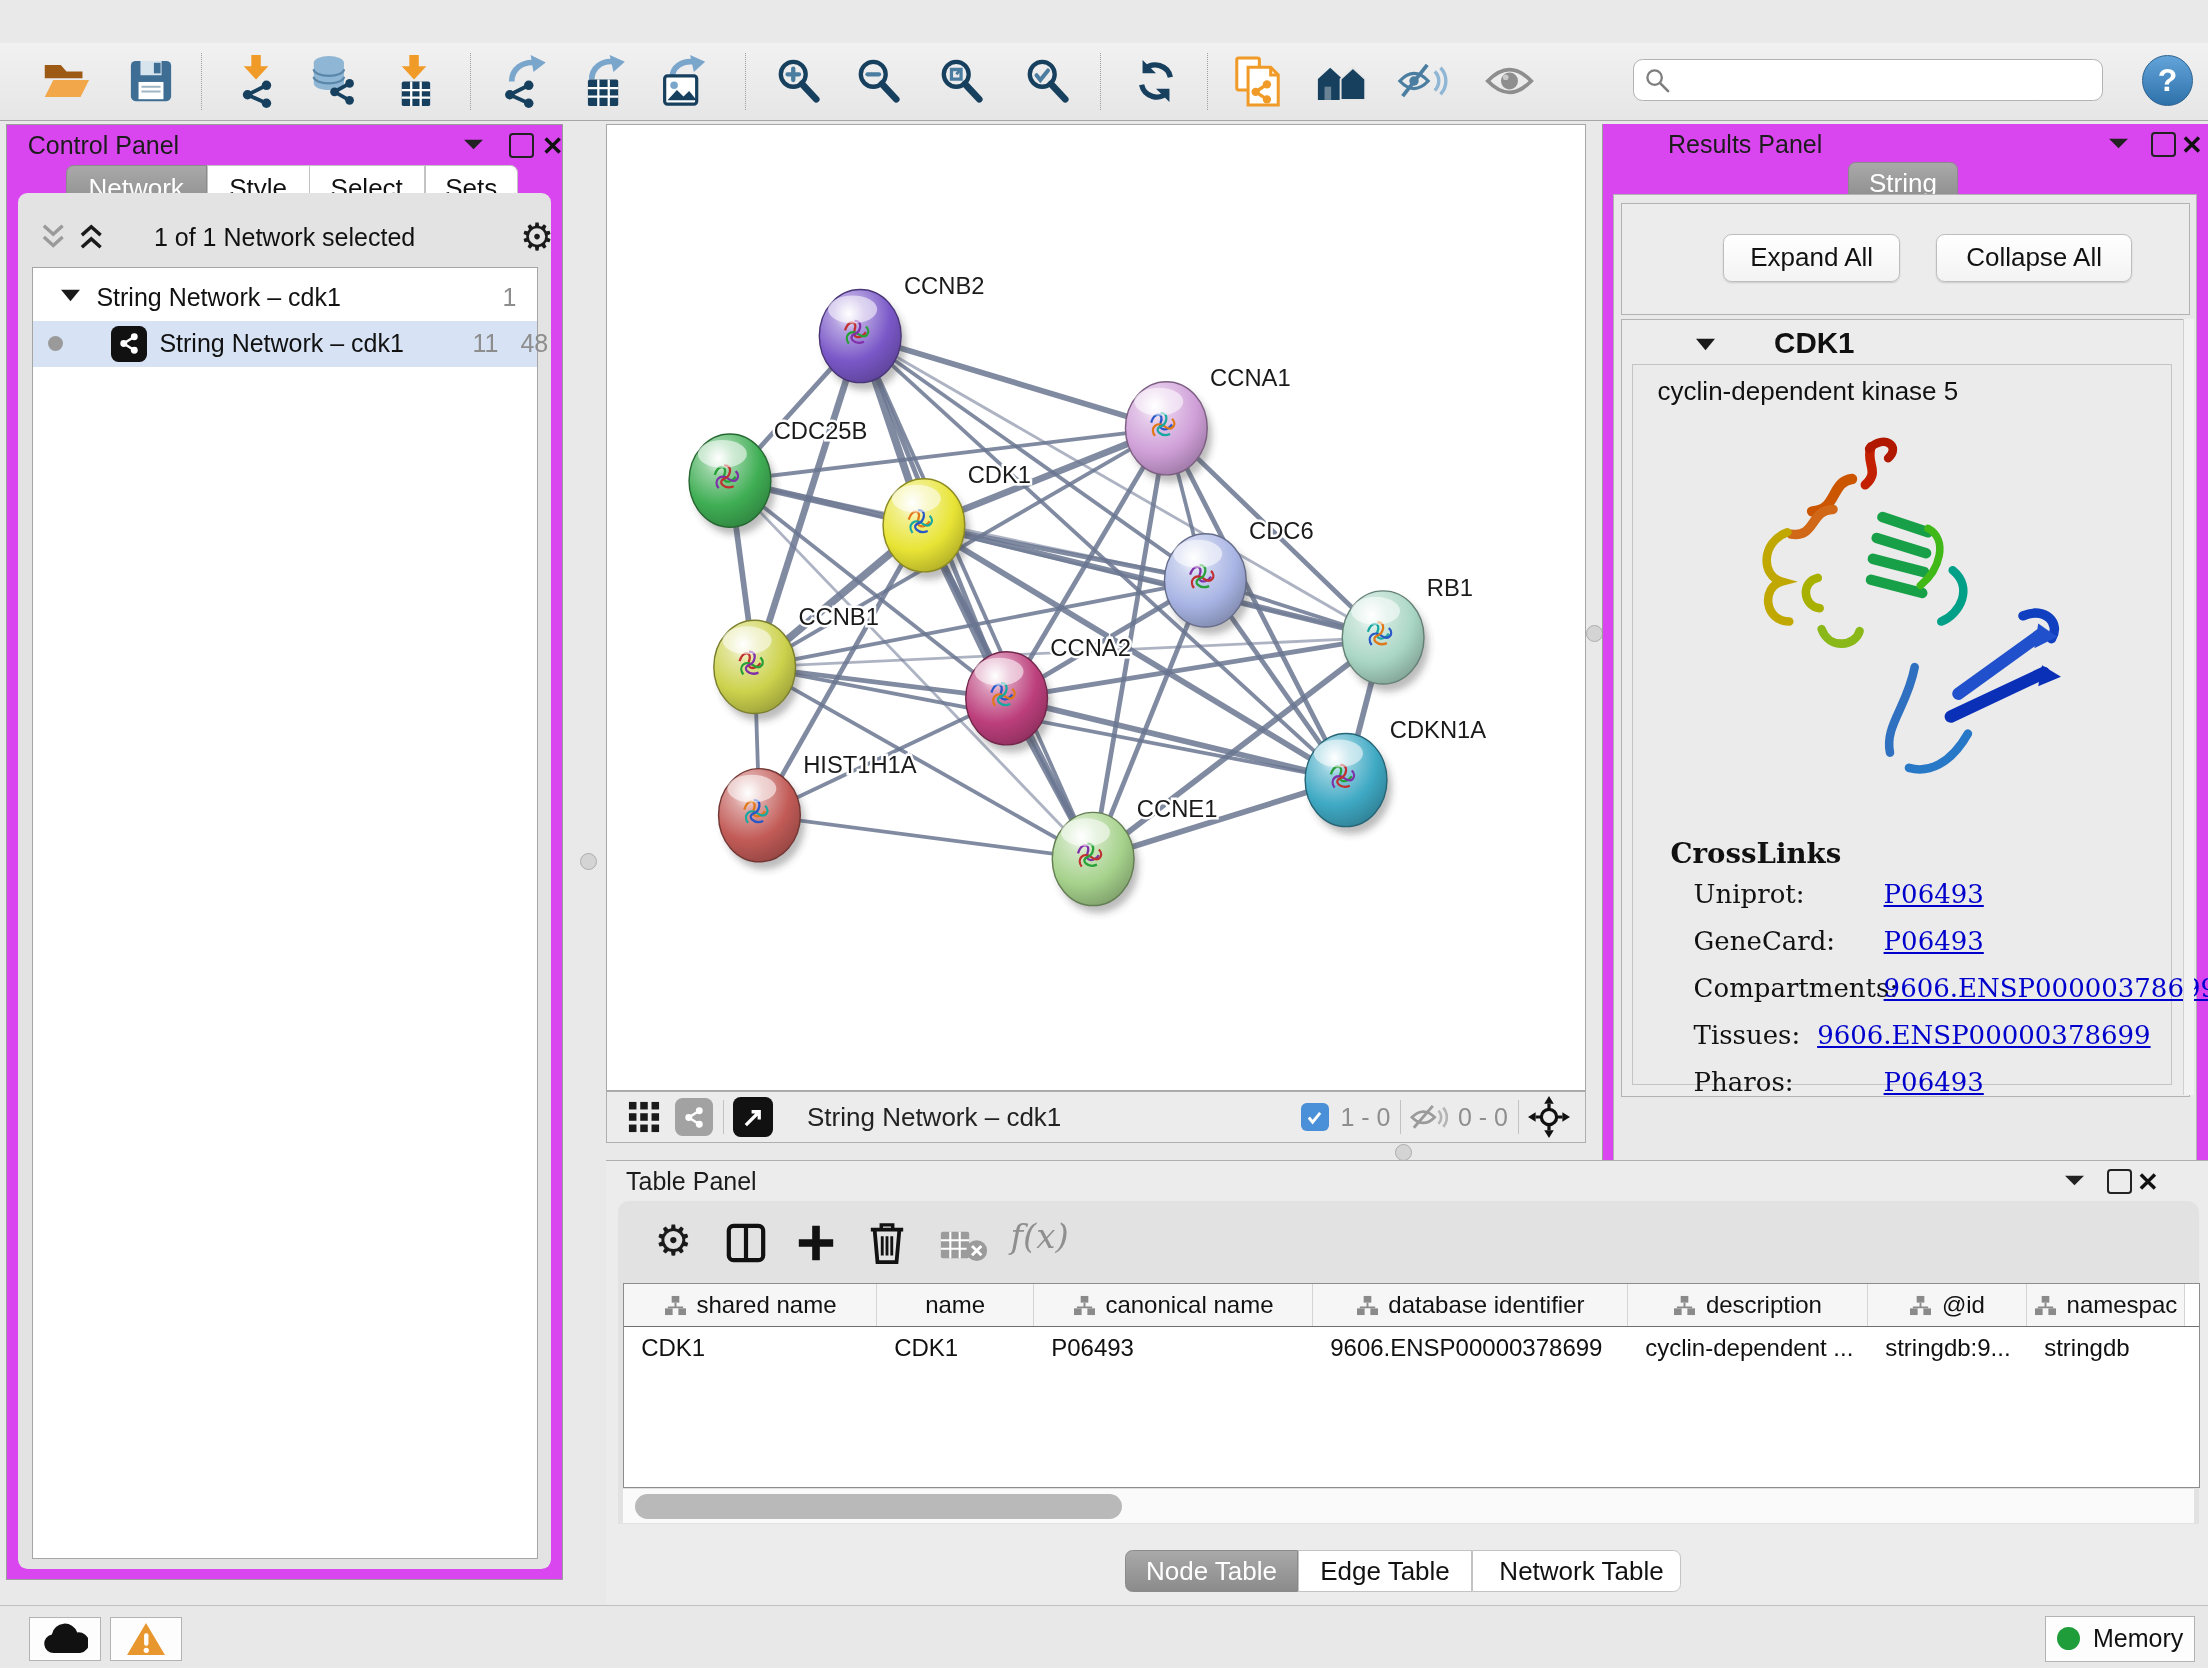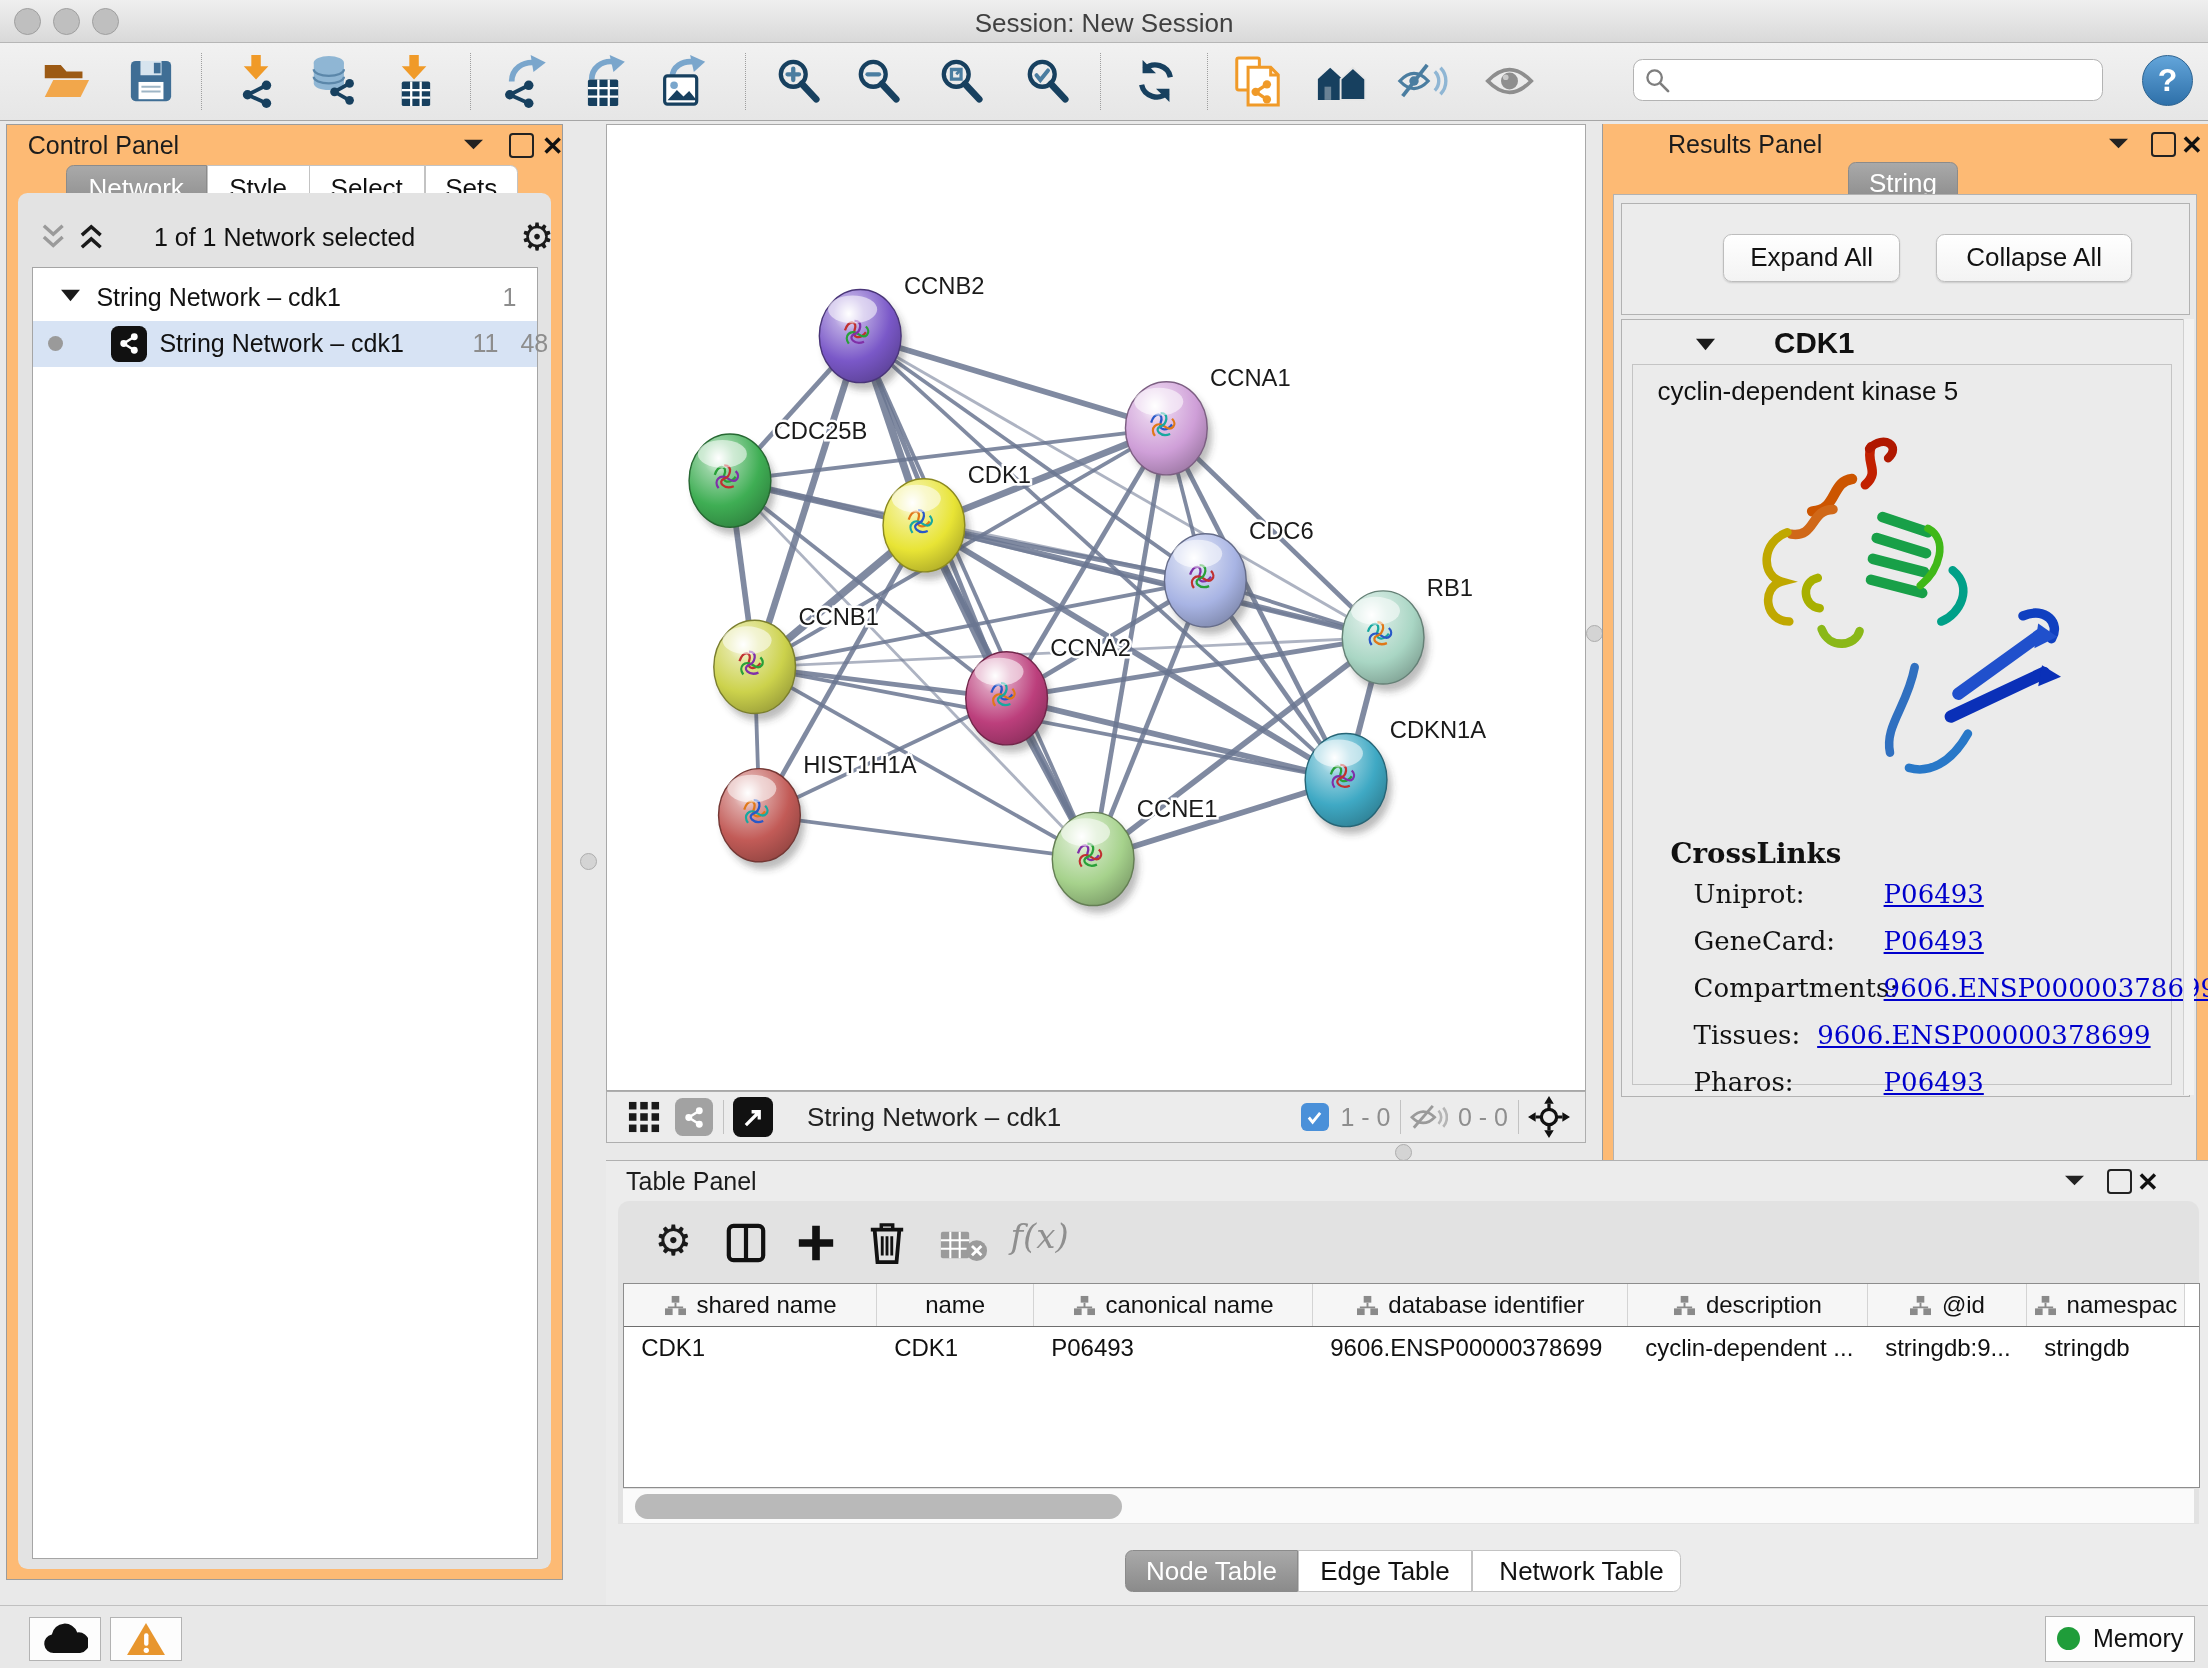--- a/index.html
+++ b/index.html
@@ -16,21 +16,21 @@
     border-bottom:1px solid #a6a6a6;}
   .tbtn{width:55px;height:55px;top:10.5px;display:flex;align-items:center;justify-content:center;}
   .tsep{top:9.5px;height:57px;border-left:1.9px dotted #9e9e9e;width:0;}
   .searchbox{left:1633px;top:16px;width:470px;height:42px;background:#fff;border:1px solid #b3b3b3;
     border-radius:9.5px;display:flex;align-items:center;padding:0 11.4px;box-sizing:border-box;}
   .searchbox input{border:none;outline:none;font-size:23px;flex:1;margin-left:9.5px;font-family:"Liberation Sans",sans-serif;background:transparent;}
   .helpbtn{left:2142px;top:12.4px;width:49px;height:49px;border-radius:50%;
     background:linear-gradient(#63a5da,#2e70a9);color:#fff;font-weight:bold;font-size:32px;
     display:flex;align-items:center;justify-content:center;border:1px solid #2a618f;}
   
-  .panel{background:#fdba74;border:1px solid #9c9c9c;box-sizing:border-box;}
+  .panel{background:#d946ef;border:1px solid #9c9c9c;box-sizing:border-box;}
   .phead{font-size:25px;color:#1c1c1c;}
   .tab{box-sizing:border-box;border:1px solid #c3c3c3;background:#fff;color:#111;font-size:26px;
     display:flex;align-items:center;justify-content:center;}
   .tab.active{background:linear-gradient(#a9a9a9,#8b8b8b);color:#fff;border-color:#8b8b8b;}
   
   .cp-inner{background:#e3e3e3;border-radius:9.5px;}
   .treebox{background:#fff;border:1px solid #a5a5a5;box-sizing:border-box;}
   .trow{position:absolute;left:0;width:100%;height:46px;}
   .trow .lbl{font-size:25px;color:#111;}
   .sharechip{width:36px;height:36px;border-radius:7.6px;background:#111;display:flex;align-items:center;justify-content:center;}
@@ -60,26 +60,20 @@
     justify-content:center;font-size:25px;color:#111;}
   .dot-green{width:23px;height:23px;border-radius:50%;background:#1f9d3a;}
   svg{display:block;}
   .gearglyph{font-size:38px;line-height:1;color:#1a1a1a;}
 </style>
 </head>
 <body>
 
 <div id="app">
 
-  <div class="abs titlebar">
-    <div class="abs tl" style="left:14.3px"></div>
-    <div class="abs tl" style="left:53px"></div>
-    <div class="abs tl" style="left:92px"></div>
-    <div class="abs wtitle">Session: New Session</div>
-  </div>
 
   <div class="abs toolbar">
     <div class="abs tbtn" style="left:38px">
       <svg width="49" height="44" viewBox="0 0 52 46">
           <path d="M4 6h17l6 7h17v7H4z" fill="#9c5a14"></path>
           <path d="M4 40l9-18h38l-9 18z" fill="#f2a74b"></path>
         </svg>
     </div>
     <div class="abs tbtn" style="left:123px">
       <svg width="46" height="46" viewBox="0 0 48 48">

